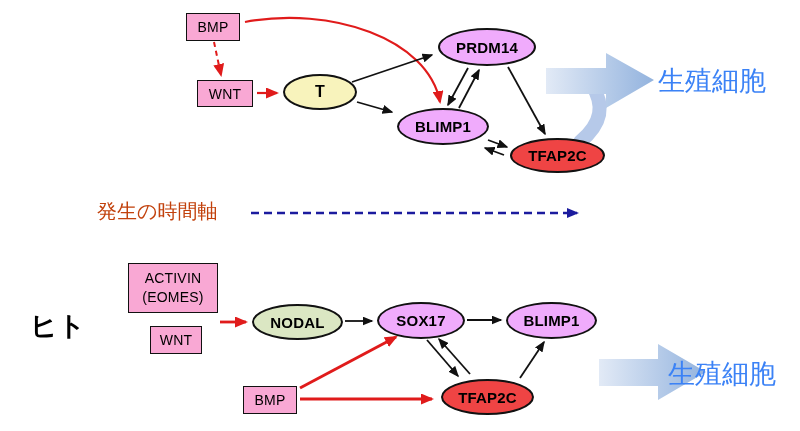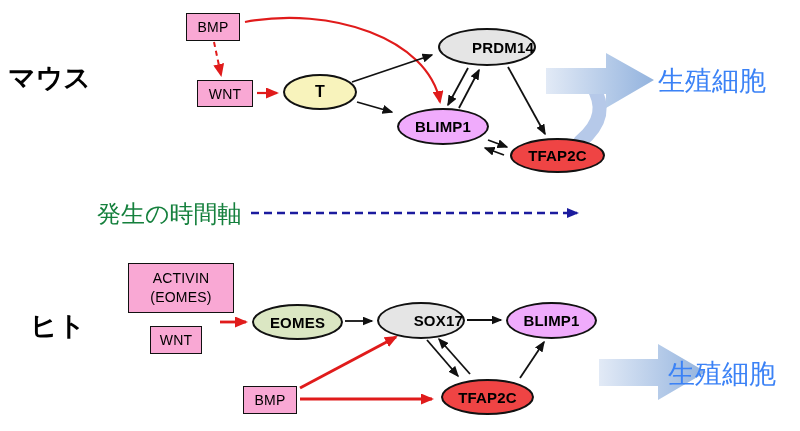--- a/index.html
+++ b/index.html
@@ -11,24 +11,24 @@
     position:absolute; display:flex; align-items:center; justify-content:center;
     border:2px solid #111; background:#f9a8d4; color:#000;
     font-weight:bold; font-size:15px; letter-spacing:.2px; text-align:center;
   }
   .ellipse { border-radius:50%; }
   .rect { border-width:1.5px; font-weight:normal; font-size:14px; }
   .fill-t      { background:#f8f3bc; }
   .fill-blimp1 { background:#f0abfc; }
   .fill-tfap2c { background:#ef4444; }
   .fill-eomes  { background:#dbe7c3; }
-  .fill-white  { background:#e5e5e5;justify-content:flex-end; }
+  .fill-white  { background:#f0abfc; }
   .section-label { position:absolute; font-size:27px; font-weight:bold; color:#000; }
   .germ-label    { position:absolute; font-size:27px; color:#3b82f6; }
-  .timeline-label{ position:absolute; font-size:24px; color:#15803d; }
+  .timeline-label{ position:absolute; font-size:20px; color:#c2410c; }
   .two-line { display:flex; flex-direction:column; line-height:1.35; }
 </style>
 </head>
 <body>
 
 <div class="stage">
 
   <svg class="layer" viewBox="0 0 800 431">
     <defs>
       <marker id="mb" viewBox="0 0 11 9" refX="9.5" refY="4.5" markerWidth="11" markerHeight="9" markerUnits="userSpaceOnUse" orient="auto">
@@ -68,21 +68,20 @@
     <path d="M 220 322 L 246 322" stroke="#e01b1b" stroke-width="2.8" fill="none" marker-end="url(#mr)"></path>
     <path d="M 345 321 L 372 321" stroke="#111111" stroke-width="1.8" fill="none" marker-end="url(#mb)"></path>
     <path d="M 467 320 L 501 320" stroke="#111111" stroke-width="1.8" fill="none" marker-end="url(#mb)"></path>
     <path d="M 427 340 L 458 376" stroke="#111111" stroke-width="1.8" fill="none" marker-end="url(#mb)"></path>
     <path d="M 470 374 L 439 339" stroke="#111111" stroke-width="1.8" fill="none" marker-end="url(#mb)"></path>
     <path d="M 520 378 L 544 342" stroke="#111111" stroke-width="1.8" fill="none" marker-end="url(#mb)"></path>
     <path d="M 300 388 L 396 337" stroke="#e01b1b" stroke-width="3" fill="none" marker-end="url(#mr)"></path>
     <path d="M 300 399 L 432 399" stroke="#e01b1b" stroke-width="3" fill="none" marker-end="url(#mr)"></path>
   </svg>
 
-  <div class="section-label" style="left:8px; top:60px;">マウス</div>
 
   <div class="node rect" style="left:186px; top:13px; width:54px; height:28px;">
     <span>BMP</span>
   </div>
 
   <div class="node rect" style="left:197px; top:80px; width:56px; height:27px;">
     <span>WNT</span>
   </div>
 
   <div class="node ellipse fill-t" style="left:283px; top:74px; width:74px; height:36px; font-size:16px;">
@@ -100,31 +99,31 @@
   <div class="node ellipse fill-tfap2c" style="left:510px; top:138px; width:95px; height:35px;">
     <span>TFAP2C</span>
   </div>
 
   <div class="germ-label" style="left:658px; top:63px;">生殖細胞</div>
 
   <div class="timeline-label" style="left:97px; top:198px;">発生の時間軸</div>
 
   <div class="section-label" style="left:30px; top:308px;">ヒト</div>
 
-  <div class="node rect two-line" style="left:128px; top:263px; width:106px; height:50px;">
+  <div class="node rect two-line" style="left:128px; top:263px; width:90px; height:50px;">
     <span>ACTIVIN</span>
     <span>(EOMES)</span>
   </div>
 
   <div class="node rect" style="left:150px; top:326px; width:52px; height:28px;">
     <span>WNT</span>
   </div>
 
   <div class="node ellipse fill-eomes" style="left:252px; top:304px; width:91px; height:36px;">
-    <span>EOMES</span>
+    <span>NODAL</span>
   </div>
 
   <div class="node ellipse fill-white" style="left:377px; top:302px; width:88px; height:37px;">
     <span>SOX17</span>
   </div>
 
   <div class="node ellipse fill-blimp1" style="left:506px; top:302px; width:91px; height:37px;">
     <span>BLIMP1</span>
   </div>
 

